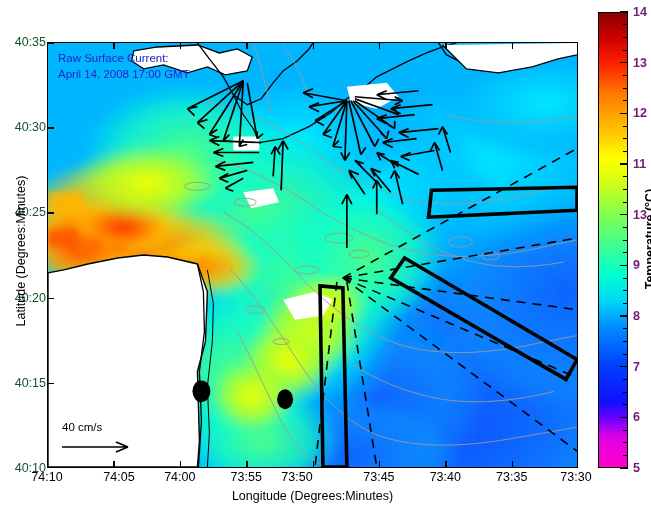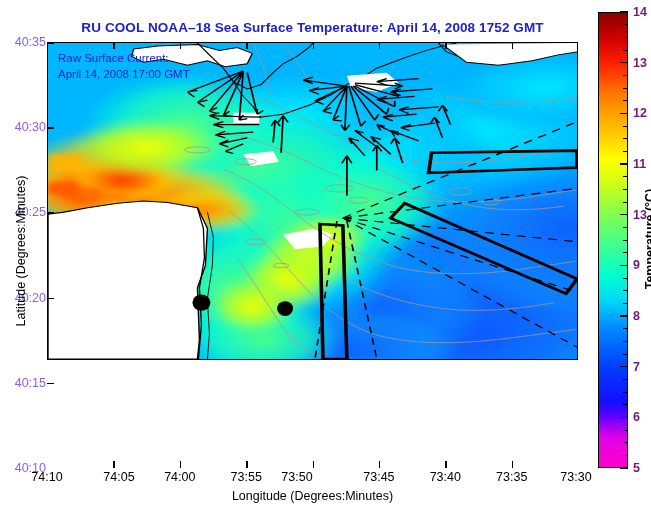--- a/index.html
+++ b/index.html
@@ -6,28 +6,28 @@
   body{width:651px;height:519px;position:relative;overflow:hidden;
        font-family:"Liberation Sans",sans-serif;}
   #root{position:absolute;left:0;top:0;width:651px;height:519px;background:#fff;}
 
   
   .title{position:absolute;left:47px;top:20px;width:531px;text-align:center;
          color:#2020d0;font-weight:bold;font-size:13.5px;letter-spacing:.1px;
          white-space:nowrap;}
 
   
-  .plot{position:absolute;left:47px;top:42px;width:531px;height:318px;
+  .plot{position:absolute;left:47px;top:42px;width:531px;height:426px;
         border:1.5px solid #000;box-sizing:border-box;overflow:hidden;
         background:#ffffff;}
   .plotinner{position:absolute;left:0;top:0;width:100%;height:100%;}
 
   
   .ytick{position:absolute;right:0;width:44px;text-align:right;font-size:12.5px;
-         color:#8b5cf6;transform:translateY(-50%);white-space:nowrap;}
+         color:#14532d;transform:translateY(-50%);white-space:nowrap;}
   .ylab-wrap{position:absolute;left:0;top:42px;width:46px;height:426px;}
   .xtick{position:absolute;top:470px;font-size:12.5px;color:#000;
          transform:translateX(-50%);white-space:nowrap;}
   .xtitle{position:absolute;left:47px;top:489px;width:531px;text-align:center;
           font-size:12.5px;color:#000;}
   .ytitle{position:absolute;left:-99px;top:244px;width:240px;text-align:center;
           font-size:12.5px;color:#000;transform:rotate(-90deg);}
   .tickmark{position:absolute;background:#000;}
 
   
@@ -44,21 +44,20 @@
   .cbtick{position:absolute;background:#000;}
   .cbtitle{position:absolute;left:570px;top:232px;width:160px;text-align:center;
            font-size:12.5px;font-weight:bold;color:#000;
            transform:rotate(-90deg);white-space:nowrap;}
 </style>
 </head>
 <body>
 
 <div id="root">
 
-  <div class="title">RU COOL  NOAA–18  Sea Surface Temperature:  April 14, 2008 1752 GMT</div>
 
   <div class="ylab-wrap">
     <div class="ytick" style="top:0px">40:35</div>
     <div class="ytick" style="top:85.2px">40:30</div>
     <div class="ytick" style="top:170.4px">40:25</div>
     <div class="ytick" style="top:255.6px">40:20</div>
     <div class="ytick" style="top:340.8px">40:15</div>
     <div class="ytick" style="top:426px">40:10</div>
   </div>
   <div class="ytitle">Latitude (Degrees:Minutes)</div>

